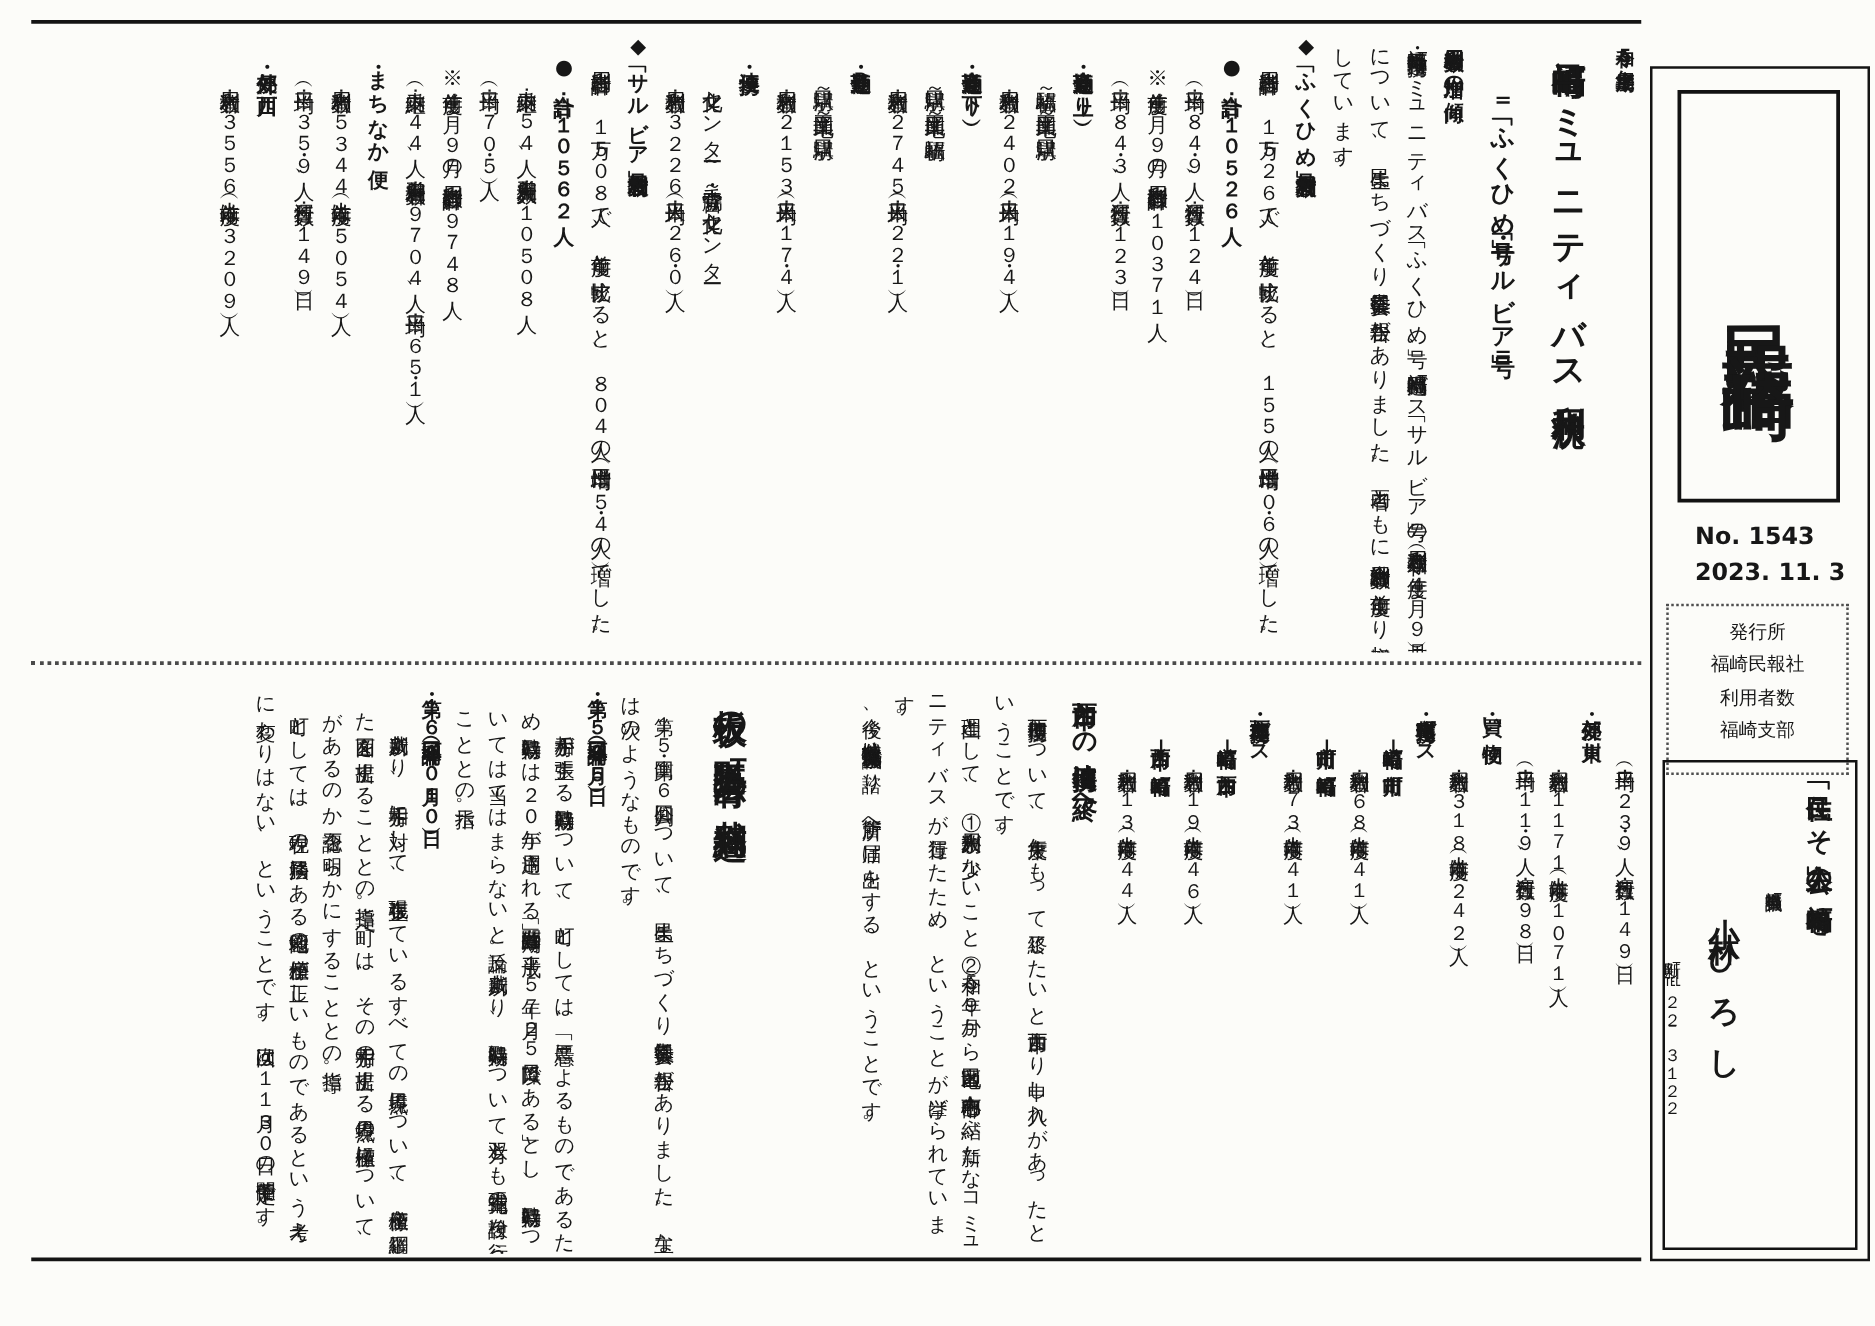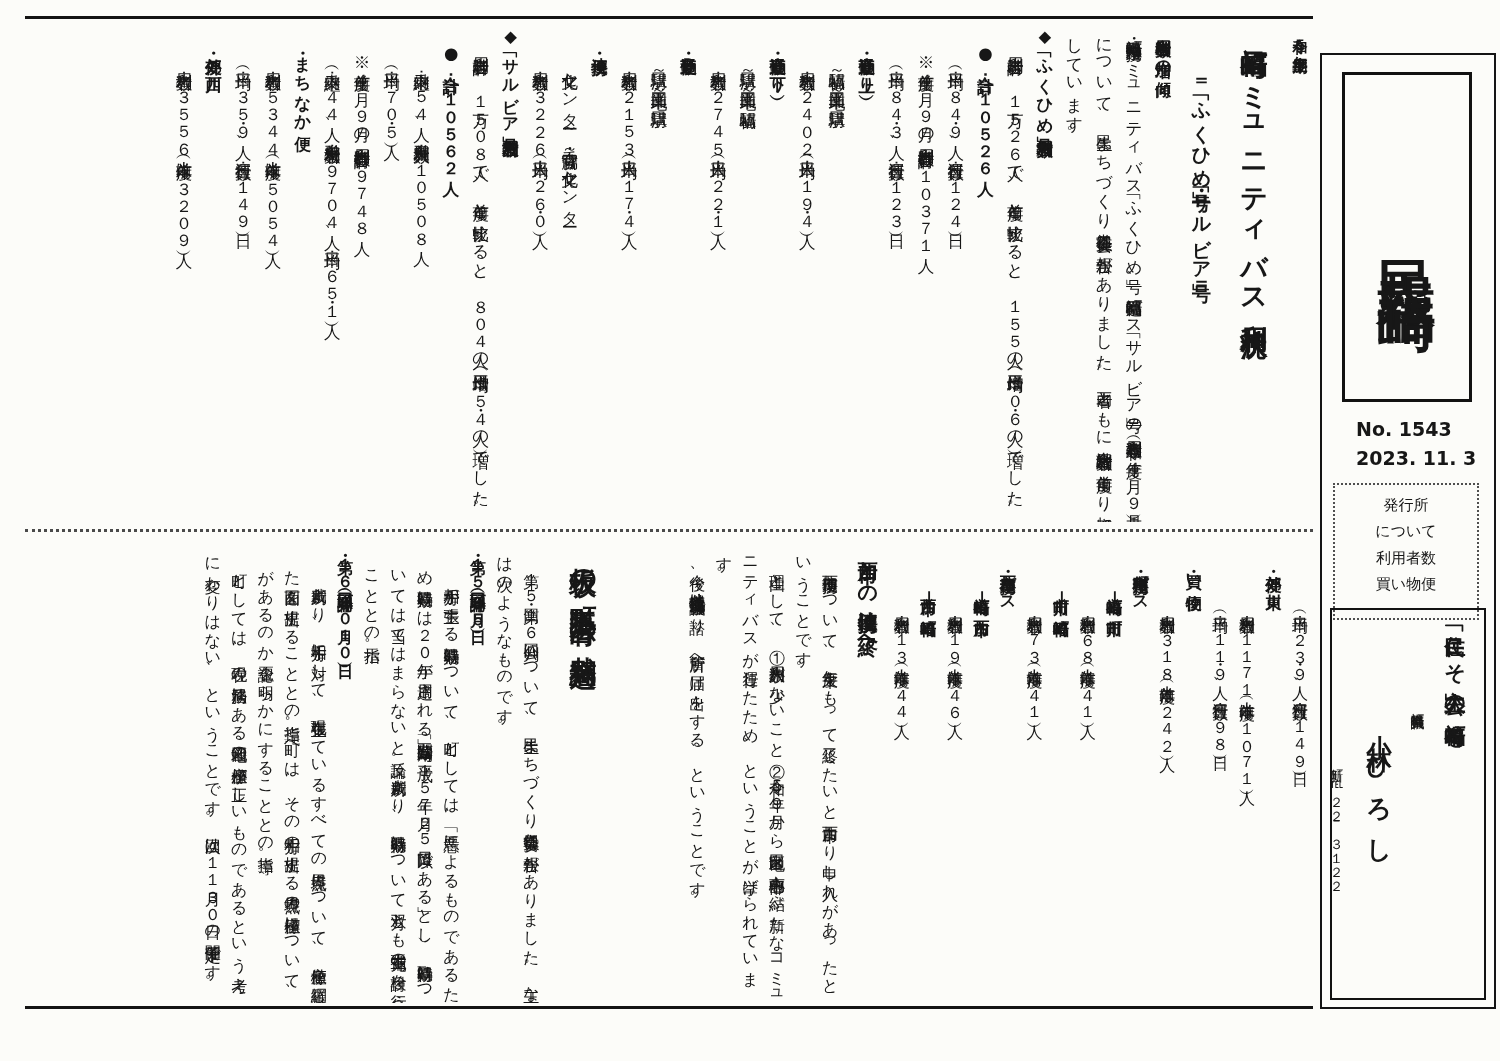--- a/index.html
+++ b/index.html
@@ -120,23 +120,23 @@
   <div class="masthead">
     <div class="mast-title-box">
       <div class="mast-title">民報福崎</div>
     </div>
     <div class="issue">
       <div>No. 1543</div>
       <div>2023. 11. 3</div>
     </div>
     <div class="publisher">
       <div>発行所</div>
-      <div>について</div>
+      <div>福崎民報社</div>
       <div>利用者数</div>
-      <div>買い物便</div>
+      <div>福崎支部</div>
     </div>
     <div class="vflow promo">
       <span class="vb promo-slogan g">「住民こそ主人公」の福崎町を</span>
       <span class="vb promo-role">福崎町議会議員</span>
       <span class="vb promo-name g">小林ひろし</span>
       <span class="vb promo-tel">新町　℡２２－３１２２</span>
     </div>
   </div>
 
 </div>

